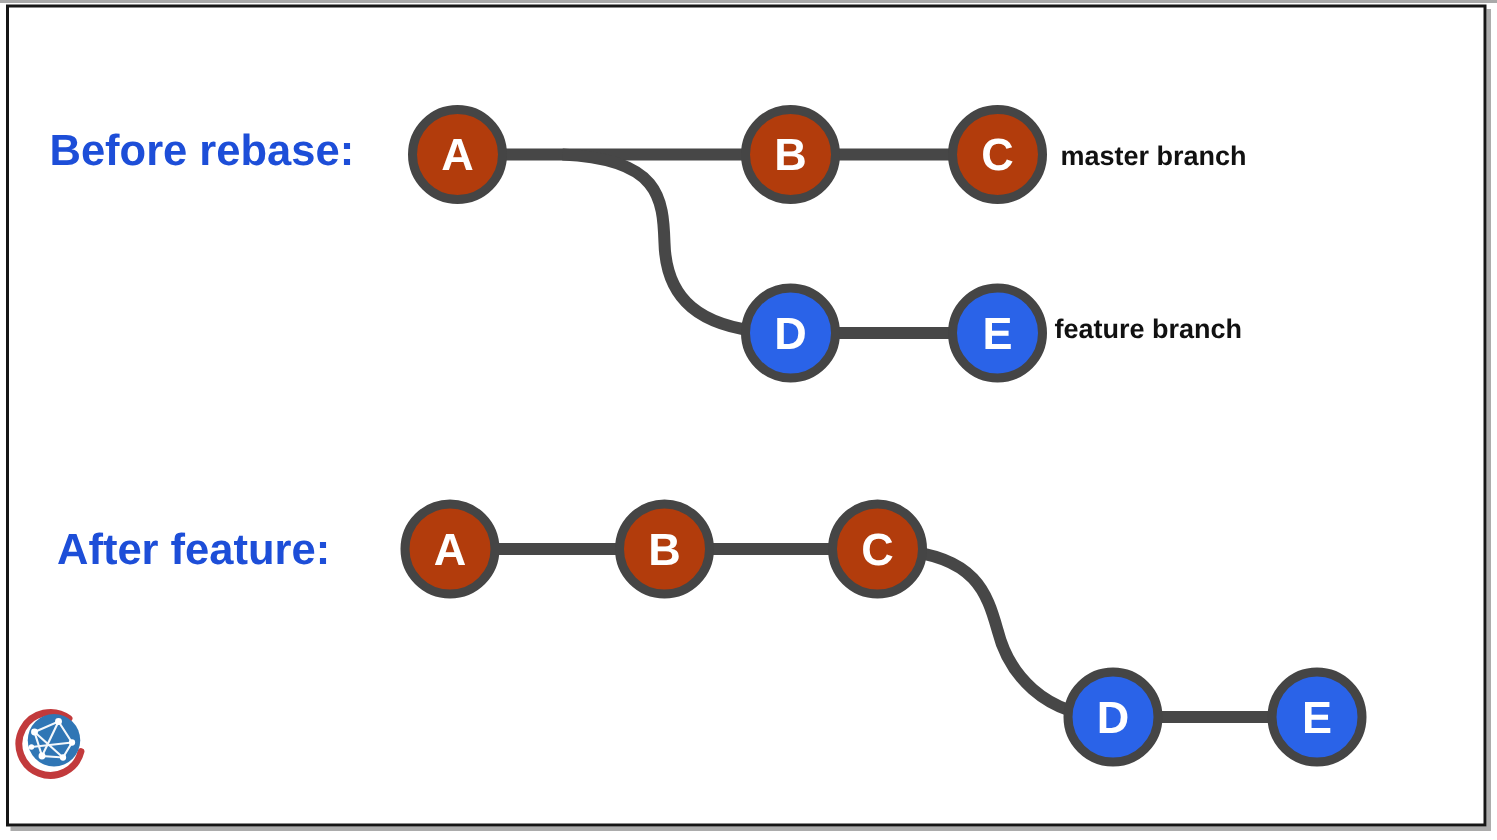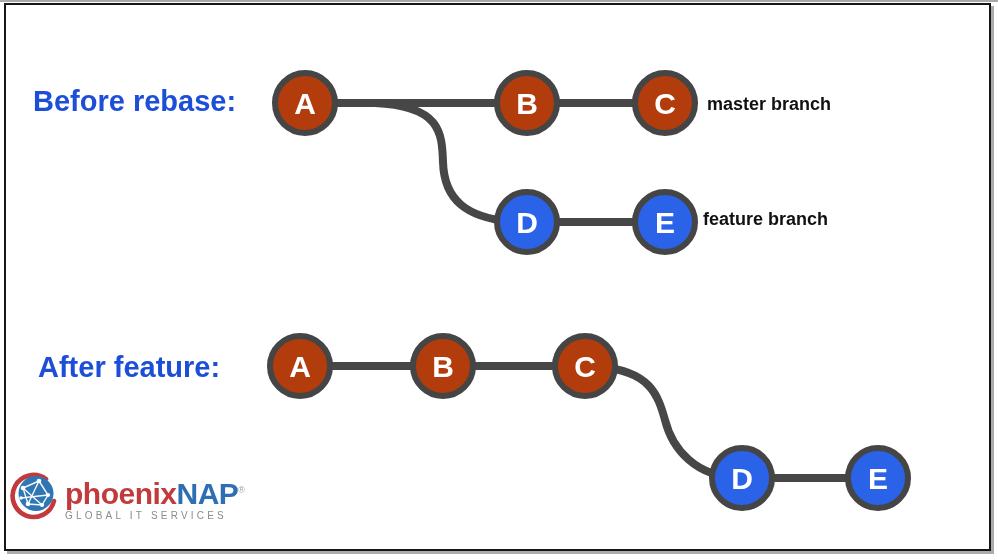--- a/index.html
+++ b/index.html
@@ -170,17 +170,13 @@
     </g>
     <g fill="#ffffff">
       <circle cx="15" cy="16" r="2.3"></circle>
       <circle cx="31" cy="9" r="2.3"></circle>
       <circle cx="40" cy="23" r="2.1"></circle>
       <circle cx="34" cy="33" r="2.1"></circle>
       <circle cx="20" cy="32" r="2.3"></circle>
       <circle cx="13" cy="26" r="1.8"></circle>
     </g>
   </svg>
-  <div class="logo-text">
-    <div class="brand-line"><span class="brand-phoenix">phoenix</span><span class="brand-nap">NAP</span><span class="brand-mark">®</span></div>
-    <div class="tagline">GLOBAL IT SERVICES</div>
-  </div>
 </div>
 
 </body></html>

